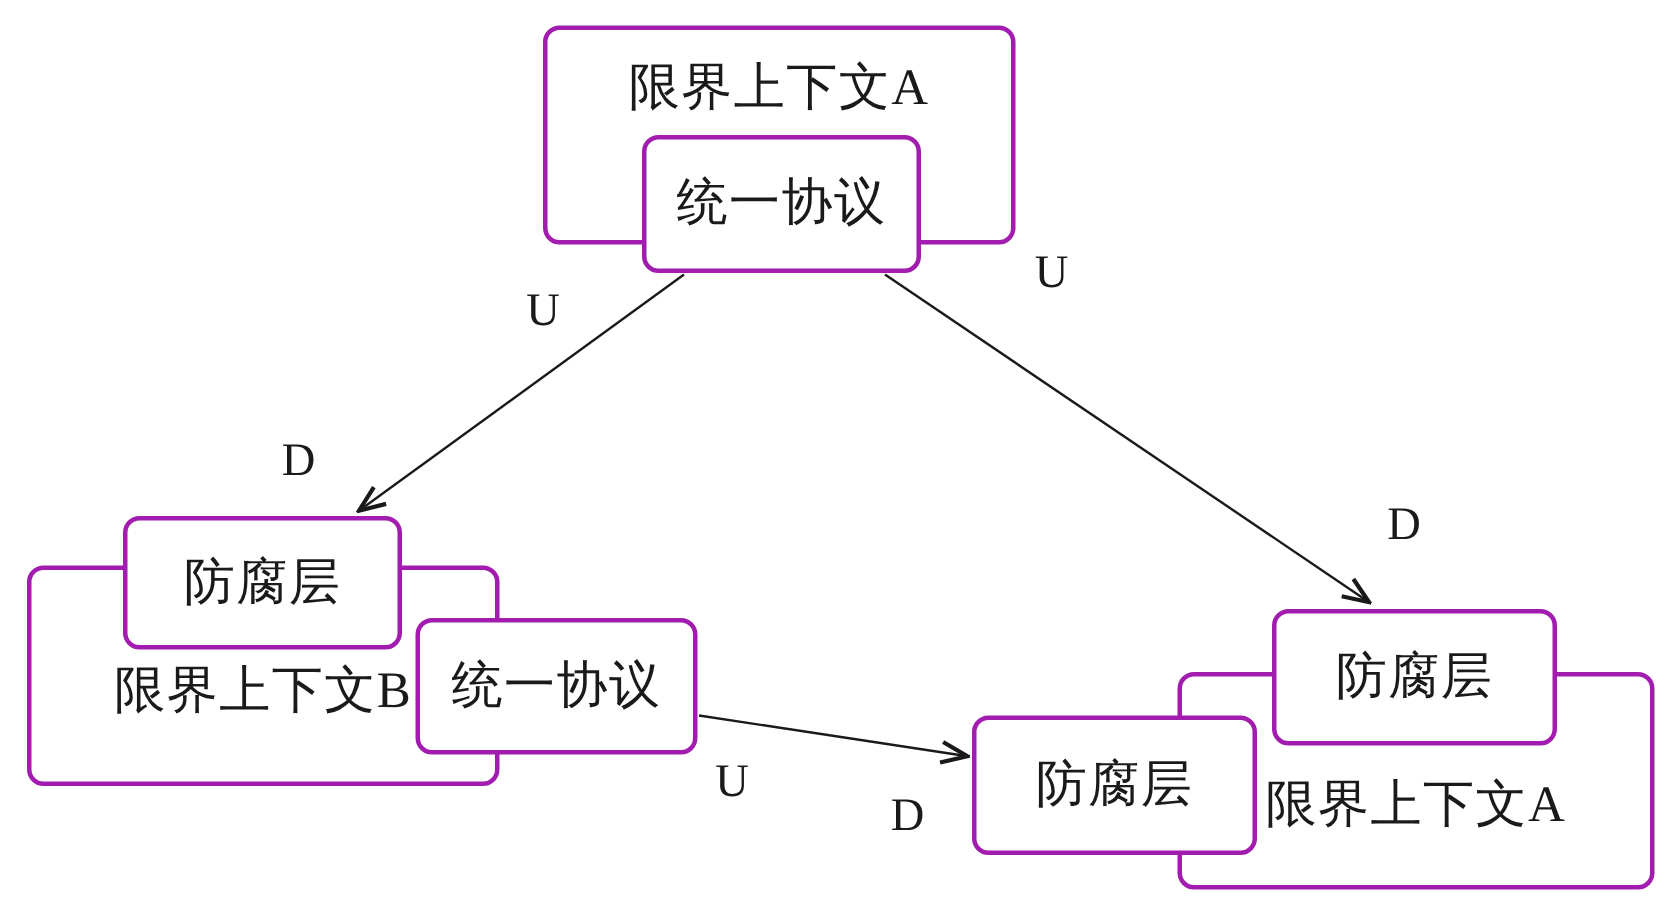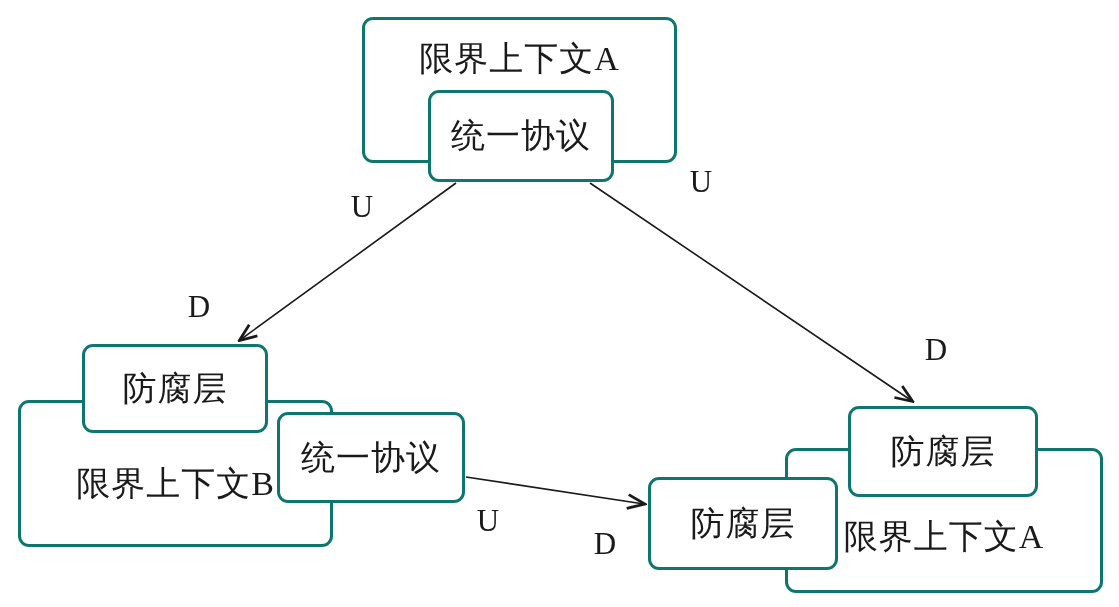--- a/index.html
+++ b/index.html
@@ -13,21 +13,21 @@
     height: 607px;
     background: #ffffff;
     overflow: hidden;
     font-family: "Liberation Serif", "DejaVu Serif", serif;
     color: #1a1a1a;
   }
   .box {
     position: absolute;
     box-sizing: border-box;
     background: #ffffff;
-    border: 3px solid #0f766e;
+    border: 3px solid #a21caf;
     border-radius: 11px;
   }
   .outer { z-index: 1; }
   .inner {
     z-index: 2;
     display: flex;
     align-items: center;
     justify-content: center;
   }
   .cjk-label {
@@ -37,21 +37,21 @@
     letter-spacing: 1px;
   }
   .outer-label {
     position: absolute;
     left: 0;
     width: 100%;
     text-align: center;
   }
   
   #box-a { left: 362px; top: 17px;  width: 315px; height: 146px; }
-  #box-b { left: 18px;  top: 400px; width: 315px; height: 147px; padding-left: 25px; }
+  #box-b { left: 18px;  top: 377px; width: 315px; height: 147px; padding-left: 25px; }
   #box-c { left: 785px; top: 448px; width: 318px; height: 145px; }
   #box-a .outer-label { top: 22px; }
   #box-b .outer-label { top: 64px; }
   #box-c .outer-label { top: 69px; }
   
   #protocol-a { left: 428px; top: 90px;  width: 186px; height: 92px; }
   #acl-b      { left: 82px;  top: 344px; width: 186px; height: 89px; }
   #protocol-b { left: 277px; top: 412px; width: 188px; height: 91px; }
   #acl-c-mid  { left: 648px; top: 477px; width: 190px; height: 93px; }
   #acl-c-top  { left: 848px; top: 406px; width: 190px; height: 91px; }

